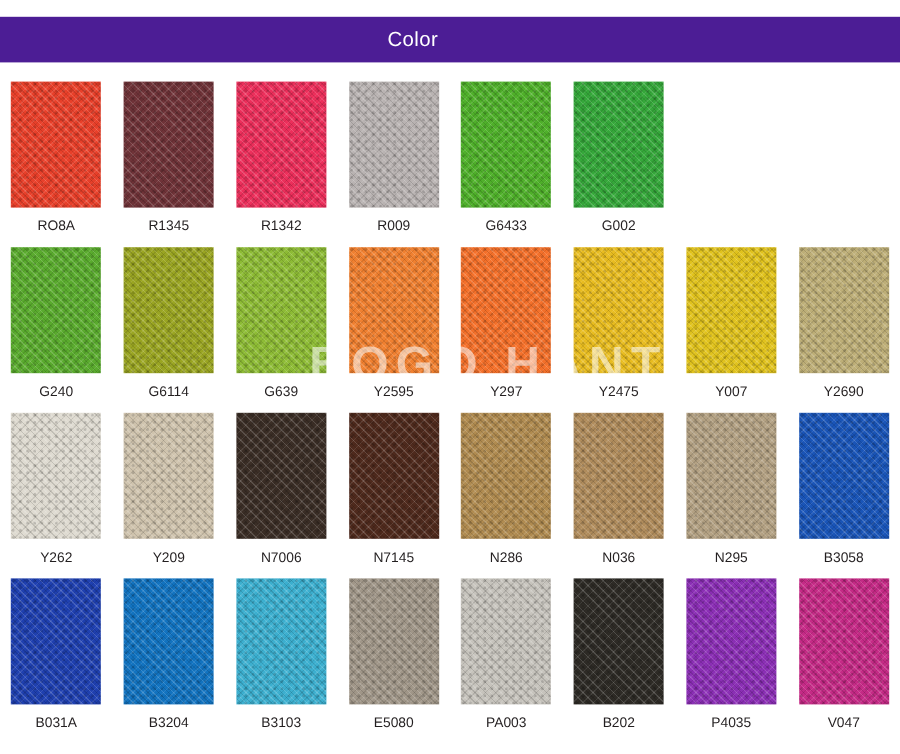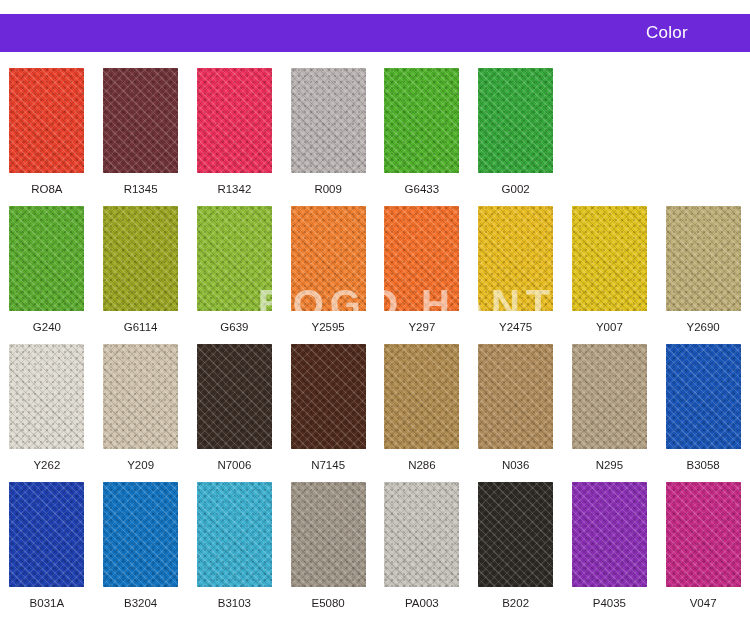--- a/index.html
+++ b/index.html
@@ -128,21 +128,21 @@
     font-weight: 700;
     letter-spacing: 6px;
     color: rgba(255, 255, 255, 0.55);
     white-space: nowrap;
     font-family: "Liberation Sans", sans-serif;
   }
 </style>
 </head>
 <body>
 
-<div class="header-bar" style="background-color: #6d28d9;">
+<div class="header-bar" style="background-color: #4c1d95; justify-content: center;">
   <span class="header-title" style="color: rgb(255, 255, 255);">Color</span>
 </div>
 
 <div class="grid">
 
   <div class="swatch-row">
     <div class="swatch-cell">
       <div class="swatch-chip" style="background-color: rgb(232, 64, 42);"></div>
       <div class="swatch-label">RO8A</div>
     </div>

